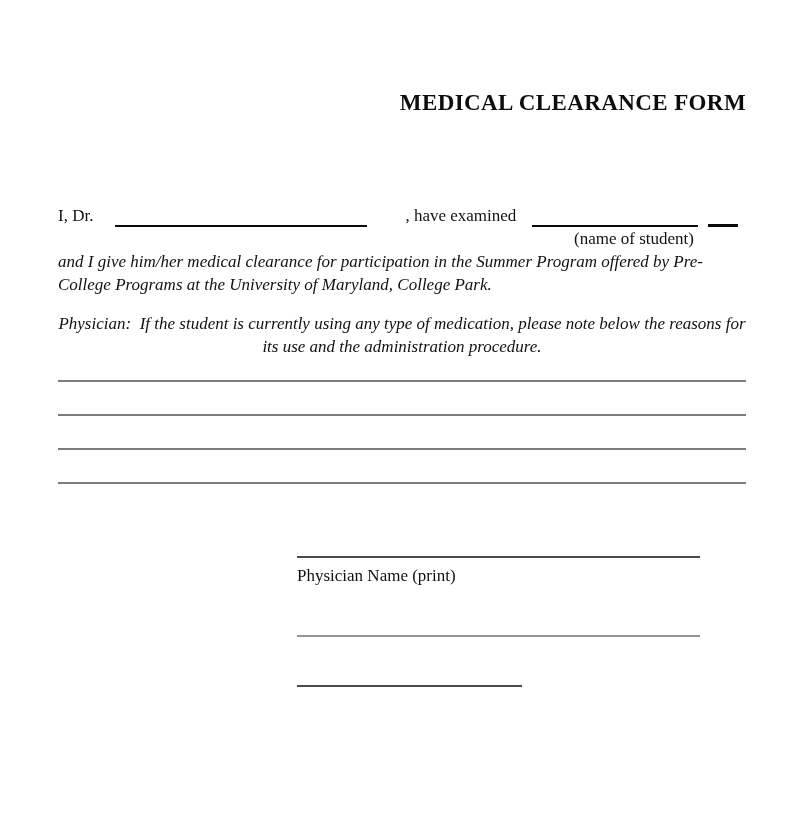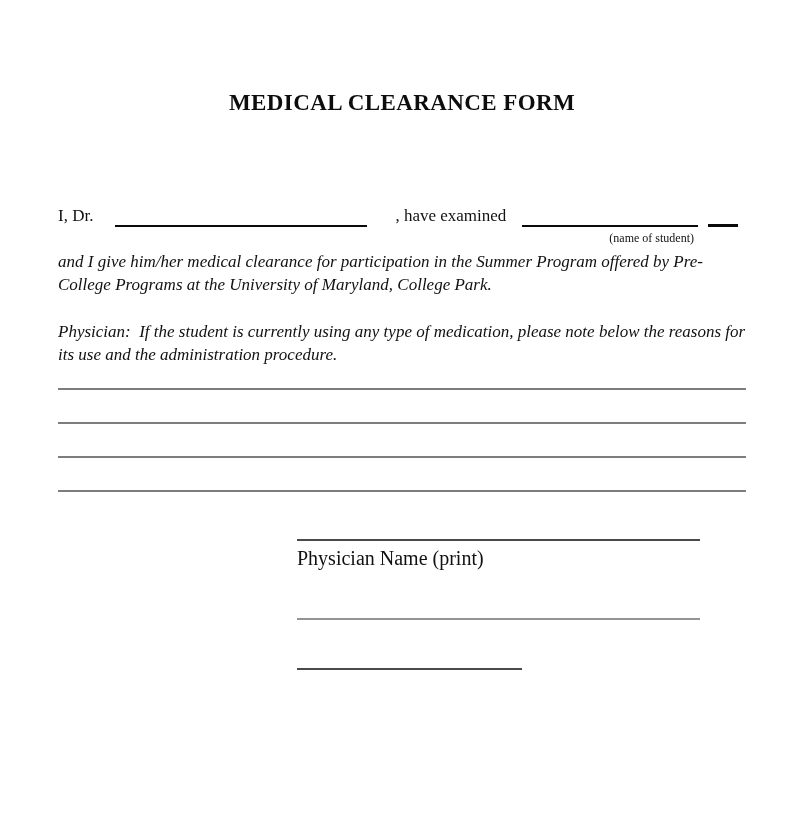--- a/index.html
+++ b/index.html
@@ -16,21 +16,21 @@
   }
   .page {
     position: relative;
     width: 800px;
     height: 829px;
     padding: 0 54px 0 58px;
     box-sizing: border-box;
   }
   .form-title {
     margin-top: 88px;
-    text-align: center;
+    text-align: right;
     font-size: 23px;
     font-weight: bold;
     letter-spacing: 0.4px;
     line-height: 30px;
     color: #0d0d0d;
   }
   .exam-line {
     margin-top: 86px;
     display: flex;
     align-items: flex-end;
@@ -42,62 +42,63 @@
   .blank-underline {
     border-bottom: 2px solid #0a0a0a;
     height: 21px;
     display: inline-block;
   }
   .blank-dr {
     width: 252px;
     margin-left: 6px;
   }
   .label-middle {
-    margin-left: 12px;
+    margin-left: 22px;
   }
   .blank-student {
     flex: 1;
     margin-right: 10px;
   }
   .blank-student-tail {
     width: 30px;
     border-bottom: 3px solid #0a0a0a;
     height: 20px;
     margin-left: -16px;
     margin-right: 8px;
   }
   .student-caption {
     text-align: right;
     padding-right: 52px;
-    font-size: 12px;
+    font-size: 17px;
     line-height: 23px;
   }
   .para {
     font-size: 17px;
     line-height: 23px;
     white-space: pre-wrap;
     font-style: italic;
   }
   .para-instructions {
-    margin-top: 24px;
+    margin-top: 16px;
+    text-align: center;
   }
   .rule-lines {
     margin-top: 22px;
   }
   .med-rule {
     height: 0;
     border-top: 2px solid #7d7d7d;
   }
   .med-rule + .med-rule {
     margin-top: 32px;
   }
   .sig-block {
     margin-left: 239px;
-    margin-top: 47px;
-    font-size: 20px;
+    margin-top: 72px;
+    font-size: 17px;
   }
   .sig-line {
     height: 0;
     border-top: 2px solid #4a4a4a;
     width: 403px;
   }
   .sig-line-signature {
     border-top-color: #949494;
     margin-top: 48px;
   }

